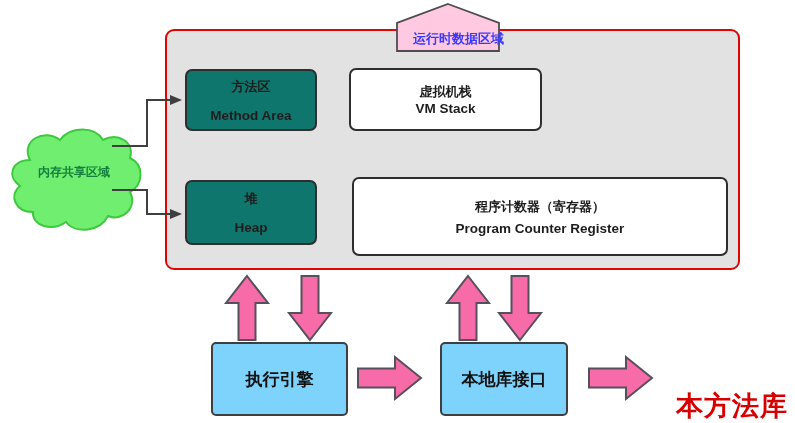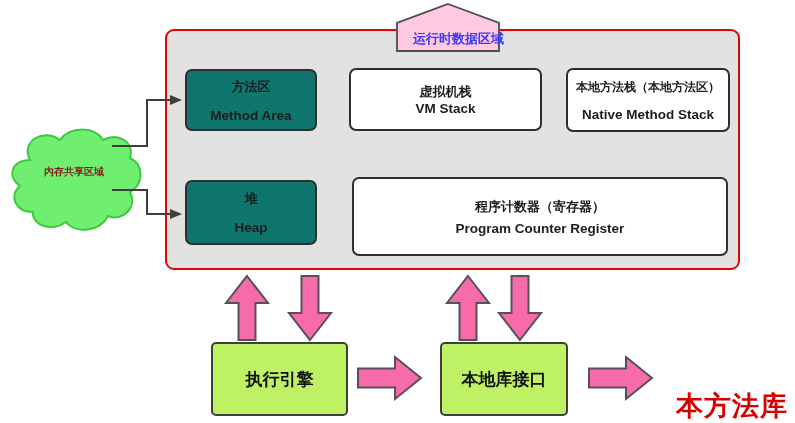--- a/index.html
+++ b/index.html
@@ -50,25 +50,25 @@
   
   .banner-label{
     left:397px;top:27px;width:123px;height:24px;
     display:flex;align-items:center;justify-content:center;
     color:#3838FF;font-size:13px;font-weight:700;z-index:3;
   }
   
   .cloud-label{
     left:18px;top:162px;width:112px;height:20px;
     display:flex;align-items:center;justify-content:center;
-    color:#7f1d1d;font-size:10px;font-weight:700;z-index:3;
+    color:#15803d;font-size:12px;font-weight:700;z-index:3;
   }
   
   .flow-box{
-    background:#bef264;
+    background:#7dd3fc;
     border:2px solid #3f3f3f;
     border-radius:5px;
     display:flex;align-items:center;justify-content:center;
     font-size:17px;font-weight:700;color:#111;z-index:3;
     box-sizing:border-box;
   }
   .box-exec-engine{left:211px;top:342px;width:137px;height:74px;}
   .box-native-interface{left:440px;top:342px;width:128px;height:74px;text-align:right;}
   .native-library-label{
     left:676px;top:362px;width:119px;height:32px;
@@ -127,24 +127,20 @@
   <div class="abs node green-box box-method-area">
     <span class="zh">方法区</span>
     <span class="en">Method Area</span>
   </div>
 
   <div class="abs node white-box box-vm-stack">
     <span class="zh">虚拟机栈</span>
     <span class="en">VM Stack</span>
   </div>
 
-  <div class="abs node white-box box-native-method-stack">
-    <span class="zh">本地方法栈（本地方法区）</span>
-    <span class="en">Native Method Stack</span>
-  </div>
 
   <div class="abs node green-box box-heap">
     <span class="zh">堆</span>
     <span class="en">Heap</span>
   </div>
 
   <div class="abs node white-box box-pcr">
     <span class="zh">程序计数器（寄存器）</span>
     <span class="en">Program Counter Register</span>
   </div>

